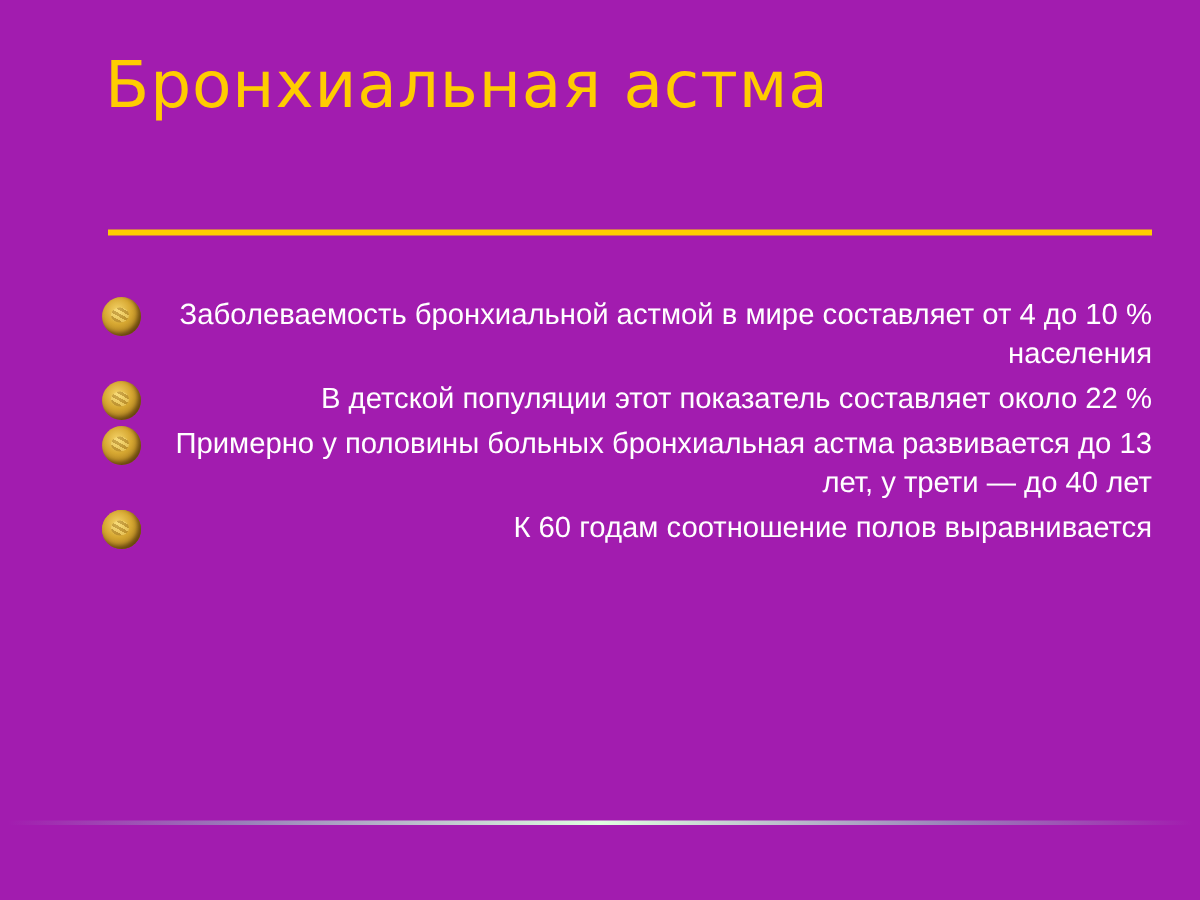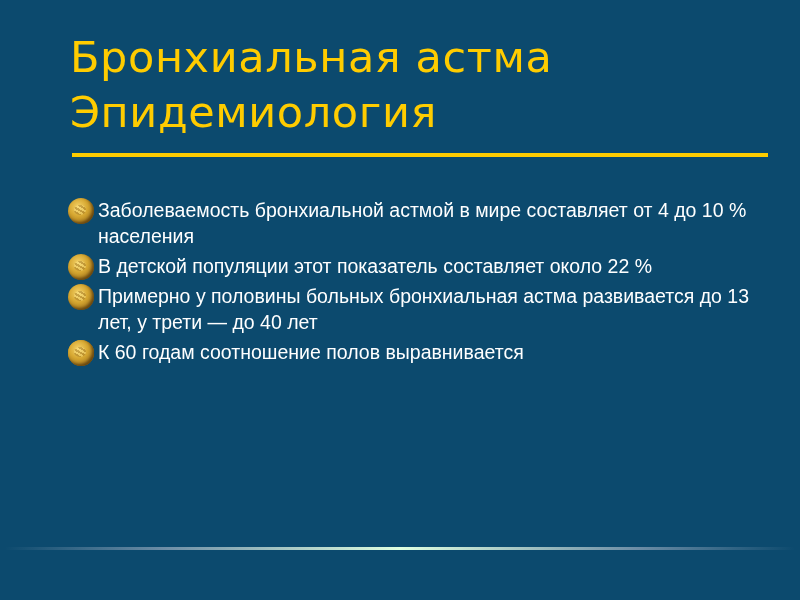--- a/index.html
+++ b/index.html
@@ -2,21 +2,21 @@
 <html><head>
   <meta charset="utf-8">
   <style>
     html, body { margin: 0; padding: 0; }
     body {
       width: 800px; height: 600px; overflow: hidden;
       background: #000066;
       font-family: "DejaVu Sans", sans-serif;
       position: relative;
     }
-    .slide { position: absolute; inset: 0; background: #0c4a6e; }
+    .slide { position: absolute; inset: 0; background: #a21caf; }
     .title {
       position: absolute; left: 70px; top: 30px; width: 700px;
       color: #ffcc00;
       font-size: 43px; line-height: 55px;
       letter-spacing: 0.6px;
       margin: 0; font-weight: normal;
       font-family: "DejaVu Sans", sans-serif;
     }
     .title-rule {
       position: absolute; left: 72px; top: 153px; width: 696px; height: 4px;
@@ -25,20 +25,21 @@
     .bullets {
       position: absolute; left: 68px; top: 197px; width: 700px;
       margin: 0; padding: 0; list-style: none;
     }
     .bullet {
       position: relative; padding-left: 30px;
       color: #ffffff;
       font-family: "Liberation Sans", sans-serif;
       font-size: 19.5px; line-height: 26px;
       margin-bottom: 4px;
+      text-align: right;
     }
     .coin {
       position: absolute; left: 0; top: 1px;
       width: 26px; height: 26px; border-radius: 50%;
       background: radial-gradient(circle at 40% 35%, #f5d46a 0%, #d6a731 40%, #a87a1e 75%, #6f4d12 100%);
       box-shadow: inset -2px -2px 3px rgba(60,35,5,0.6);
     }
     .coin::after {
       content: ""; position: absolute; left: 6px; top: 7px; width: 12px; height: 10px;
       border-radius: 50%;
@@ -49,21 +50,20 @@
       position: absolute; left: 5px; top: 547px; width: 790px; height: 3px;
       background: linear-gradient(to right, rgba(120,140,200,0) 0%, rgba(150,170,190,0.7) 20%, #e0ffe0 50%, rgba(150,170,190,0.7) 80%, rgba(120,140,200,0) 100%);
     }
   </style>
 </head>
 <body>
 
 <div class="slide">
   <h1 class="title">
     <span>Бронхиальная астма</span><br>
-    <span>Эпидемиология</span>
   </h1>
   <div class="title-rule"></div>
 
   <ul class="bullets">
     <li class="bullet">
       <span class="coin"></span>
       <span>Заболеваемость бронхиальной астмой в мире составляет от 4 до 10 % населения</span>
     </li>
     <li class="bullet">
       <span class="coin"></span>

